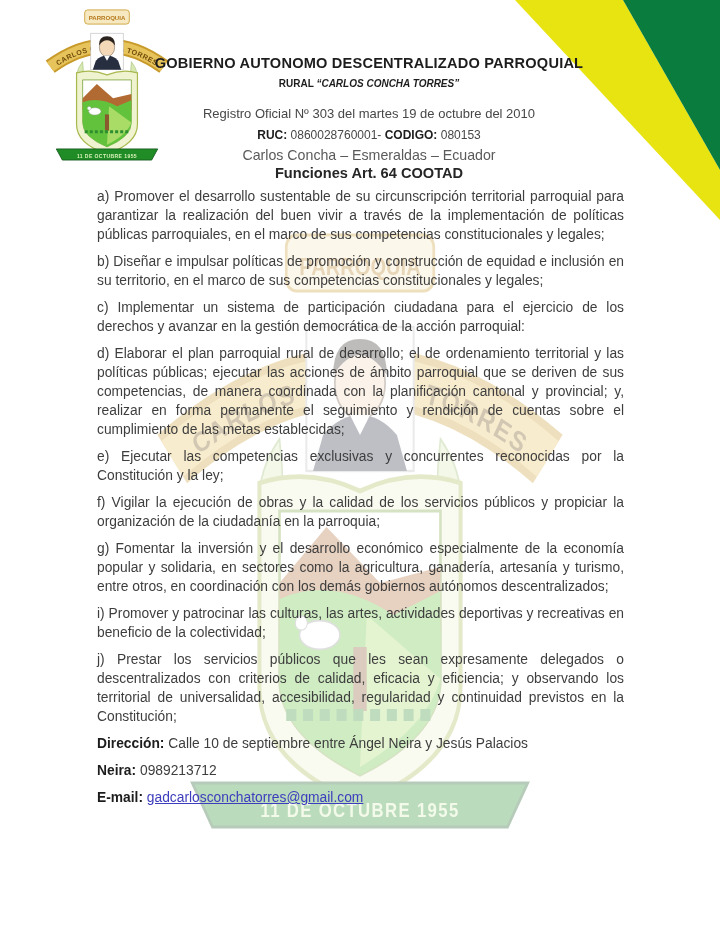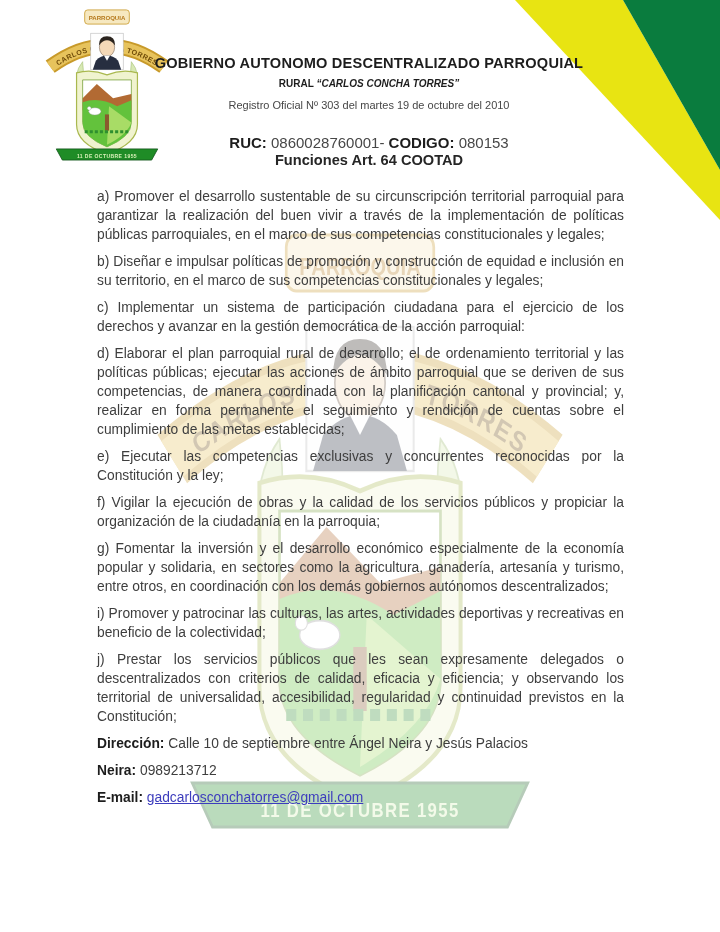--- a/index.html
+++ b/index.html
@@ -12,22 +12,22 @@
   
   .crest-logo{position:absolute;left:38px;top:8px;z-index:2;}
   
   .watermark{position:absolute;left:132px;top:231px;width:456px;height:608px;
     opacity:.30;z-index:0;pointer-events:none;}
   
   .header{position:absolute;top:54px;left:119px;width:500px;text-align:center;z-index:2;}
   .h-line1{font-weight:bold;font-size:14.6px;letter-spacing:.2px;color:#1d1d1d;line-height:19px;}
   .h-line2{font-weight:bold;font-size:10px;color:#1d1d1d;line-height:19px;margin-top:1px;}
   .h-line2 .quoted{font-style:italic;}
-  .h-line3{font-size:11px;color:#474747;line-height:19px;margin-top:3px;}
-  .h-line4{font-size:15px;color:#474747;line-height:19px;margin-top:18px;}
+  .h-line3{font-size:13px;color:#474747;line-height:19px;margin-top:11px;}
+  .h-line4{font-size:12px;color:#474747;line-height:19px;margin-top:3px;}
   .h-line5{font-size:14.2px;color:#5a5a5a;line-height:19px;margin-top:1px;}
   .b{font-weight:bold;color:#1d1d1d;}
   .doc-title{font-weight:bold;font-size:14.6px;color:#262626;}
   
   .content{position:absolute;left:97px;top:187px;width:527px;z-index:2;}
   .content p{margin:0 0 8px 0;text-align:justify;font-size:13.8px;line-height:19px;color:#3e3e3e;}
   .footer{margin-top:3px;font-size:13.8px;line-height:19px;color:#3e3e3e;}
   .footer-line{margin:0;}
   .footer-center{text-align:center;}
   .email-link{color:#3d3dbd;text-decoration:underline;cursor:pointer;}
@@ -112,20 +112,21 @@
     <span>RURAL</span>
     <span class="quoted">“CARLOS CONCHA TORRES”</span>
   </div>
   <div class="h-line3">Registro Oficial Nº 303 del martes 19 de octubre del 2010</div>
   <div class="h-line4">
     <span class="b">RUC:</span>
     <span>0860028760001-</span>
     <span class="b">CODIGO:</span>
     <span>080153</span>
   </div>
+  <div class="h-line5">Carlos Concha – Esmeraldas – Ecuador</div>
   <div class="doc-title">Funciones Art. 64 COOTAD</div>
 </div>
 
 <div class="content">
   <p><span>a)</span> <span>Promover el desarrollo sustentable de su circunscripción territorial parroquial para garantizar la realización del buen vivir a través de la implementación de políticas públicas parroquiales, en el marco de sus competencias constitucionales y legales;</span></p>
   <p><span>b)</span> <span>Diseñar e impulsar políticas de promoción y construcción de equidad e inclusión en su territorio, en el marco de sus competencias constitucionales y legales;</span></p>
   <p><span>c)</span> <span>Implementar un sistema de participación ciudadana para el ejercicio de los derechos y avanzar en la gestión democrática de la acción parroquial:</span></p>
   <p><span>d)</span> <span>Elaborar el plan parroquial rural de desarrollo; el de ordenamiento territorial y las políticas públicas; ejecutar las acciones de ámbito parroquial que se deriven de sus competencias, de manera coordinada con la planificación cantonal y provincial; y, realizar en forma permanente el seguimiento y rendición de cuentas sobre el cumplimiento de las metas establecidas;</span></p>
   <p><span>e)</span> <span>Ejecutar las competencias exclusivas y concurrentes reconocidas por la Constitución y la ley;</span></p>
   <p><span>f)</span> <span>Vigilar la ejecución de obras y la calidad de los servicios públicos y propiciar la organización de la ciudadanía en la parroquia;</span></p>

